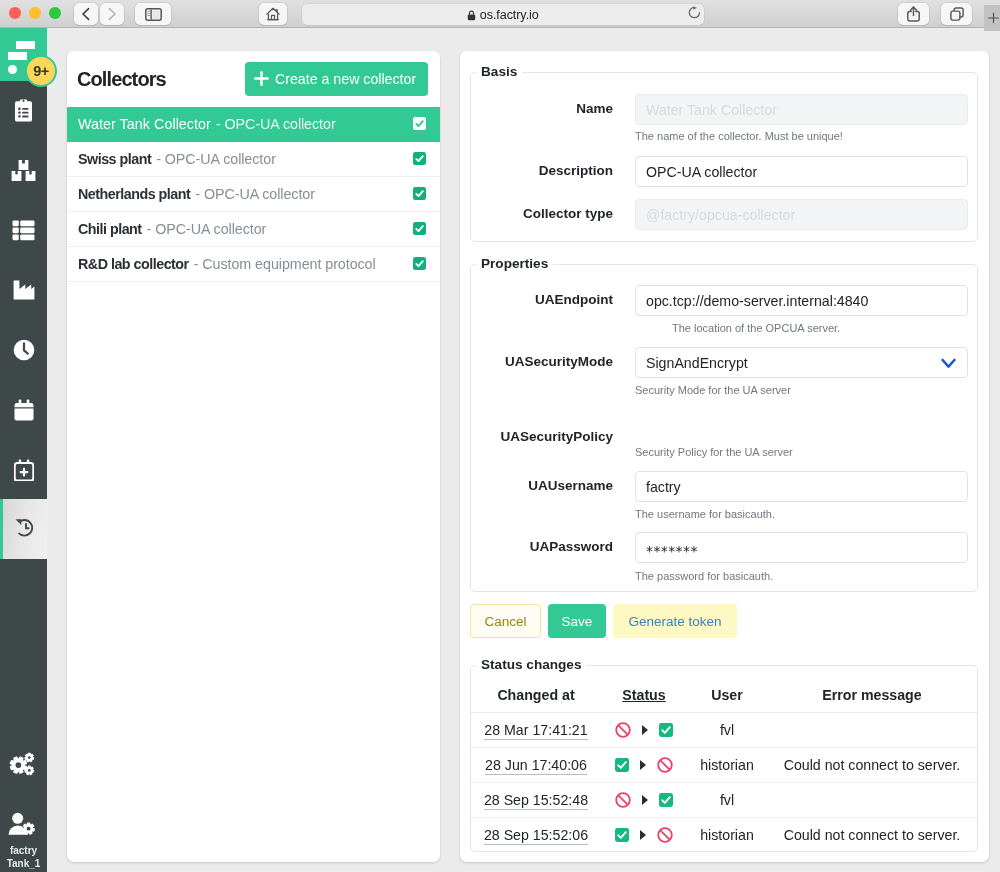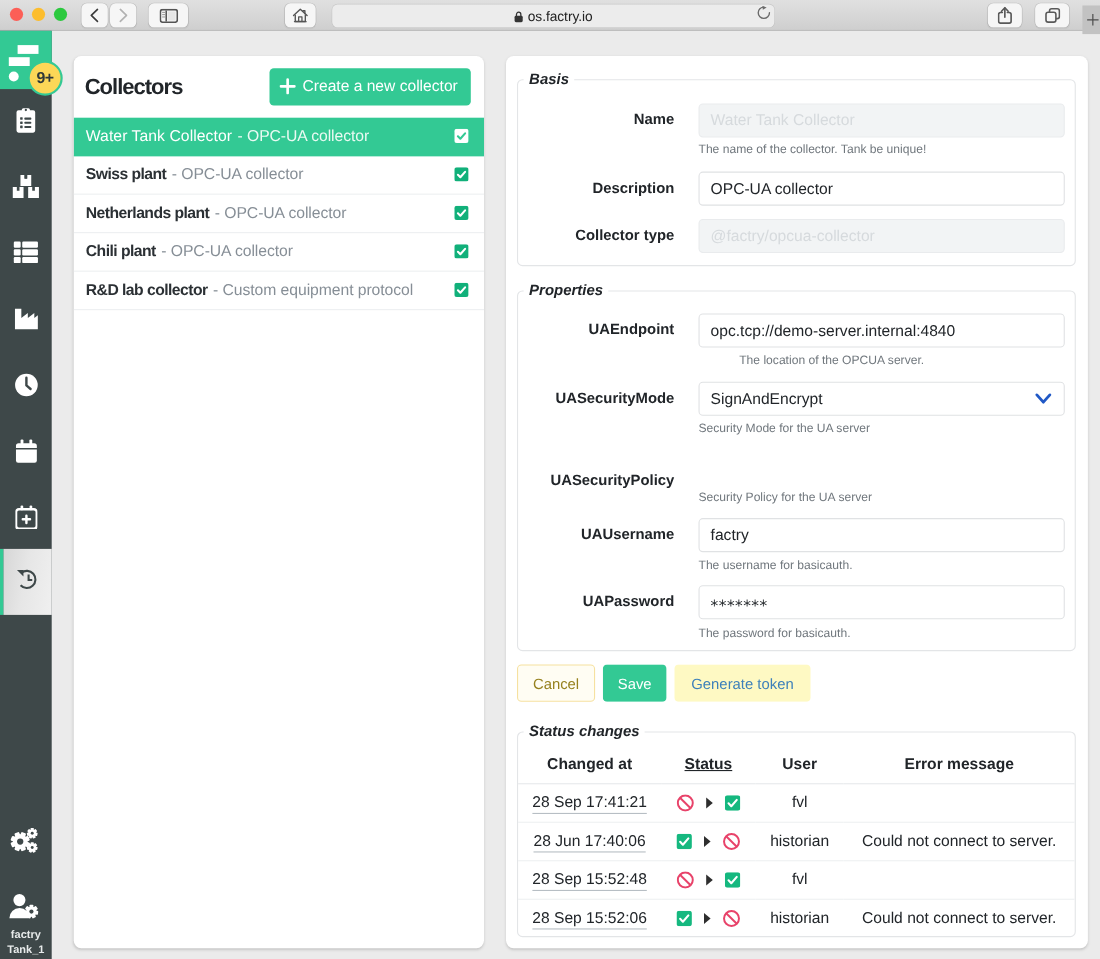--- a/index.html
+++ b/index.html
@@ -76,21 +76,21 @@
   .coll-row.sel{background:#33c994;border-bottom-color:#33c994;}
   .coll-name{font-weight:bold;color:#2b3034;letter-spacing:-0.5px;}
   .coll-desc{color:#868e96;margin-left:5px;}
   .coll-row.sel .coll-name{color:#fff;font-weight:normal;letter-spacing:0.05px;}
   .coll-row.sel .coll-desc{color:#eafaf3;}
   .coll-chk{margin-left:auto;display:flex;position:relative;top:-1px;}
 
   
   .fs{position:absolute;border:1px solid #e3e5e7;border-radius:5px;}
   .fslegend{position:absolute;background:#fff;font-size:13.6px;font-weight:bold;
-    color:#212529;padding:0 5px;top:-9px;left:5px;font-style:italic;}
+    color:#212529;padding:0 5px;top:-9px;left:5px;}
   .flabel{position:absolute;text-align:right;font-size:13.5px;font-weight:bold;
     color:#212529;width:200px;}
   .finput{position:absolute;left:635px;width:333px;height:31px;border:1px solid #e0e2e4;
     border-radius:4px;background:#fff;padding:0 10px;font-size:14.2px;color:#212529;
     display:flex;align-items:center;}
   .finput.disabled{background:#f2f4f5;color:#d6dadd;border-color:#e9ebed;}
   .finput.pwd{font-family:"DejaVu Sans",sans-serif;font-size:14px;letter-spacing:0.4px;padding-top:7px;}
   .fhelp{position:absolute;left:635px;font-size:11px;color:#70777d;}
   .chev{position:absolute;right:11px;top:9px;}
 
@@ -411,21 +411,21 @@
     <thead>
         <tr id="sc-head">
           <th style="width: 130px;">Changed at</th>
           <th style="width: 86px; text-decoration: underline;">Status</th>
           <th style="width: 80px;">User</th>
           <th style="width: 210px;">Error message</th>
         </tr>
       </thead>
     <tbody id="sc-body">
         <tr>
-          <td><span class="ts">28 Sep 17:41:21</span></td>
+          <td><span class="ts">28 Mar 17:41:21</span></td>
           <td>
             <span class="statcell">
               <svg width="16" height="16" viewBox="0 0 16 16">
                 <circle cx="8" cy="8" r="6.8" fill="none" stroke="#e8436a" stroke-width="1.8"></circle>
                 <line x1="3.4" y1="3.4" x2="12.6" y2="12.6" stroke="#e8436a" stroke-width="1.8"></line>
               </svg>
               <svg width="8" height="12" viewBox="0 0 8 12">
                 <path d="M1.0 1.0 L7.0 6.0 L1.0 11.0 Z" fill="#2e2e2e"></path>
               </svg>
               <svg width="14" height="14" viewBox="0 0 14 14">
@@ -494,21 +494,21 @@
               </svg>
             </span>
           </td>
           <td>historian</td>
           <td>Could not connect to server.</td>
         </tr>
       </tbody>
   </table>
 <div class="flabel" style="left: 413px; top: 101px;">Name</div>
     <div class="finput disabled" style="top: 94px;">Water Tank Collector</div>
-    <div class="fhelp" style="top: 130px;">The name of the collector. Tank be unique!</div>
+    <div class="fhelp" style="top: 130px;">The name of the collector. Must be unique!</div>
     <div class="flabel" style="left: 413px; top: 163px;">Description</div>
     <div class="finput" style="top: 156px;">OPC-UA collector</div>
     <div class="flabel" style="left: 413px; top: 206px;">Collector type</div>
     <div class="finput disabled" style="top: 199px;">@factry/opcua-collector</div>
     <div class="flabel" style="left: 413px; top: 292px;">UAEndpoint</div>
     <div class="finput" style="top: 285px;">opc.tcp://demo-server.internal:4840</div>
     <div class="fhelp" style="top: 322px; margin-left: 37px;">The location of the OPCUA server.</div>
     <div class="flabel" style="left: 413px; top: 354px;">UASecurityMode</div>
     <div class="finput" style="top: 347px; padding-right: 34px;">SignAndEncrypt<span class="chev"><svg width="15" height="12" viewBox="0 0 15 12">
           <path d="M1.6 2.0 L7.5 8.6 L13.4 2.0" fill="none" stroke="#2159c6" stroke-width="2.6" stroke-linecap="round" stroke-linejoin="round"></path>

